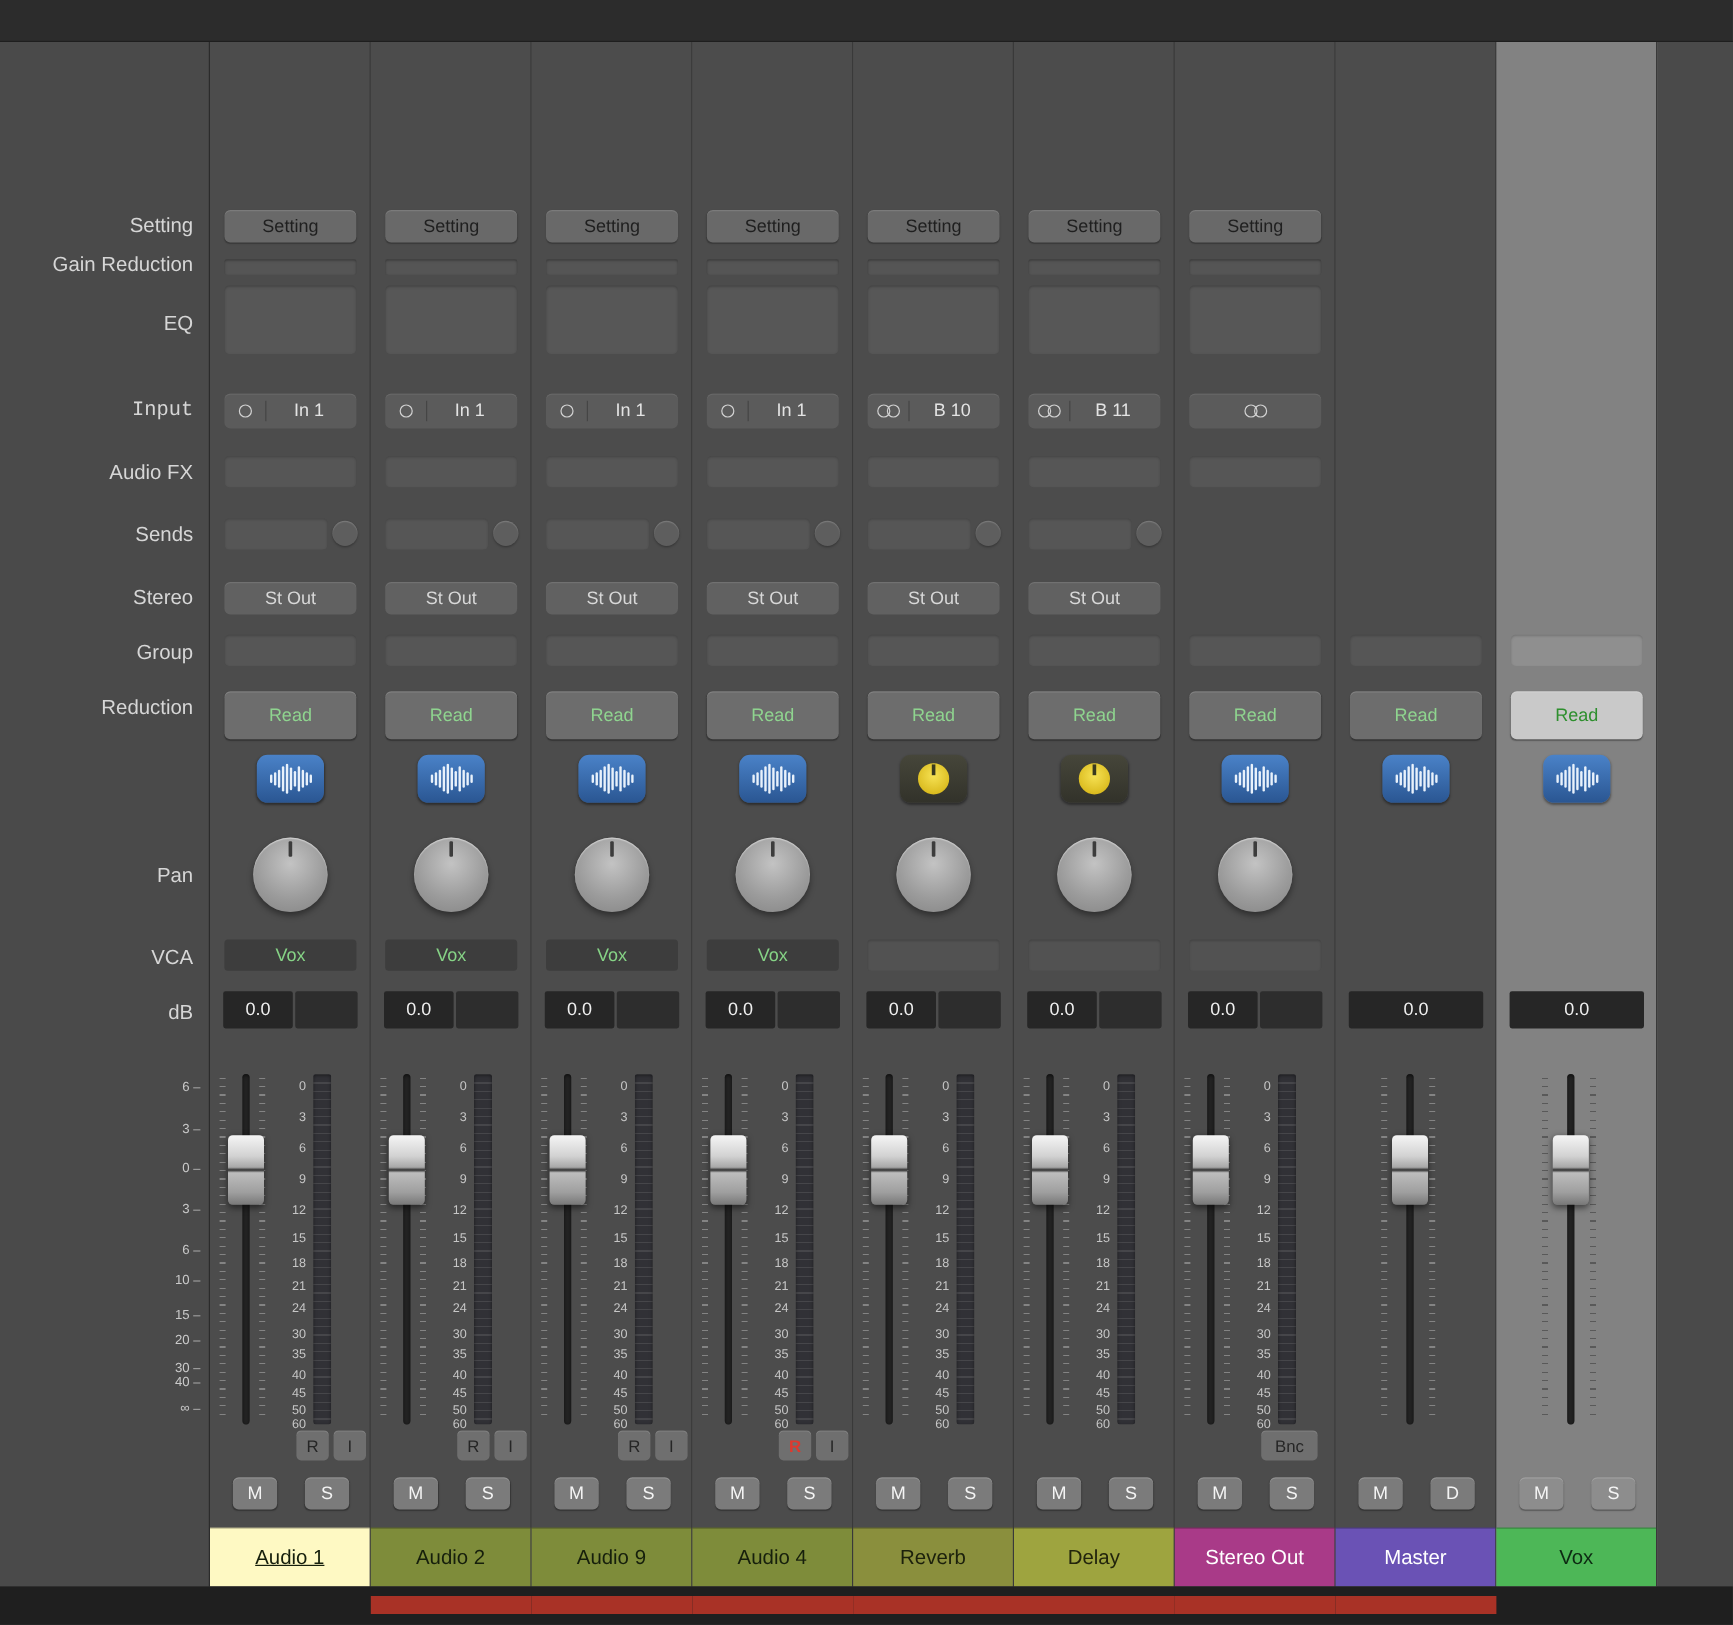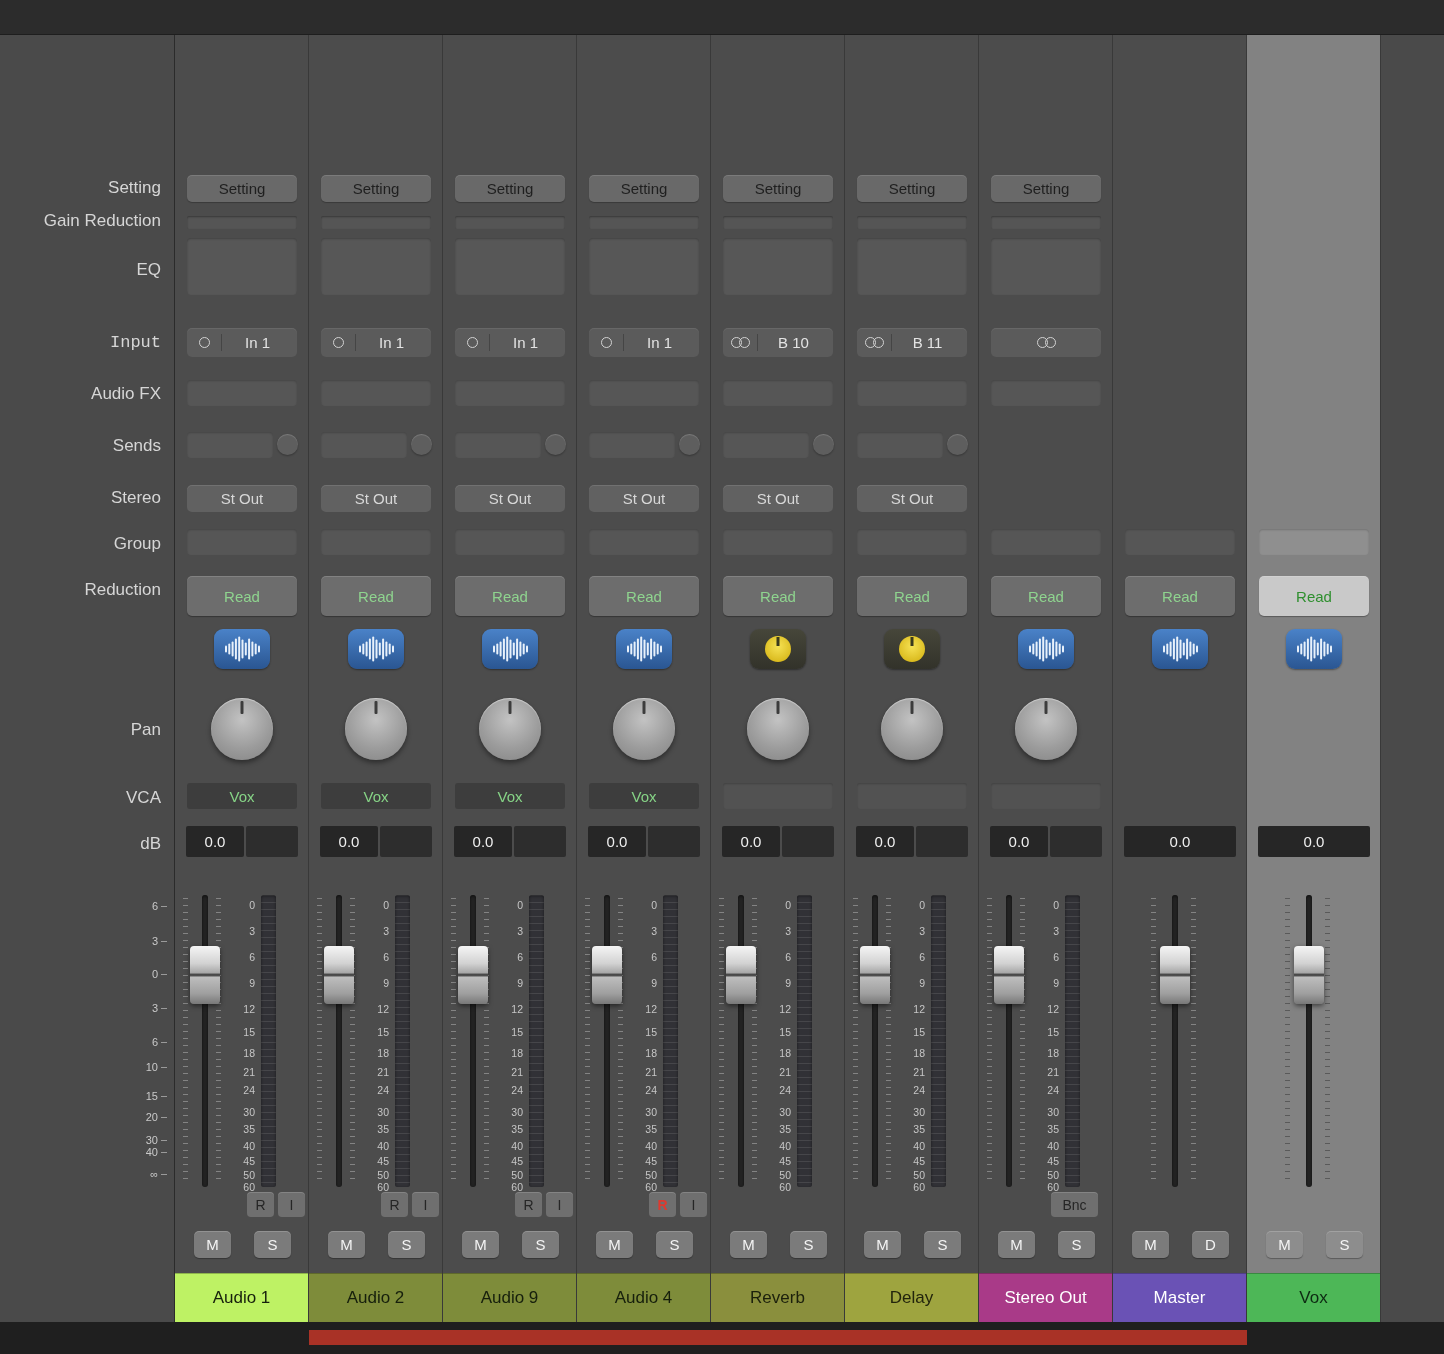--- a/index.html
+++ b/index.html
@@ -163,21 +163,21 @@
         <div class="f-num" style="top: 251px; left: 56px;">40</div>
         <div class="f-num" style="top: 266px; left: 56px;">45</div>
         <div class="f-num" style="top: 280px; left: 56px;">50</div>
         <div class="f-num" style="top: 292px; left: 56px;">60</div>
         <div class="f-meter"></div>
       </div>
       <div class="rec-btn" style="left: 72px; width: 27px;">R</div>
       <div class="rec-btn" style="left: 103px; width: 27px;">I</div>
       <div class="ms-btn" style="left: 19px;">M</div>
       <div class="ms-btn" style="left: 79px;">S</div>
-      <div class="name-plate" style="background: #bef264; color: rgb(22, 31, 12);">Audio 1</div>
+      <div class="name-plate" style="background: #fef9c3; color: rgb(22, 31, 12); text-decoration: underline;">Audio 1</div>
     </div>
     <div class="channel">
       <div class="setting-btn">Setting</div>
       <div class="gain-meter"></div>
       <div class="eq-box"></div>
       <div class="input-btn">
         <div class="input-icon-zone">
           <div class="circle"></div>
         </div>
         <div class="input-divider"></div>

